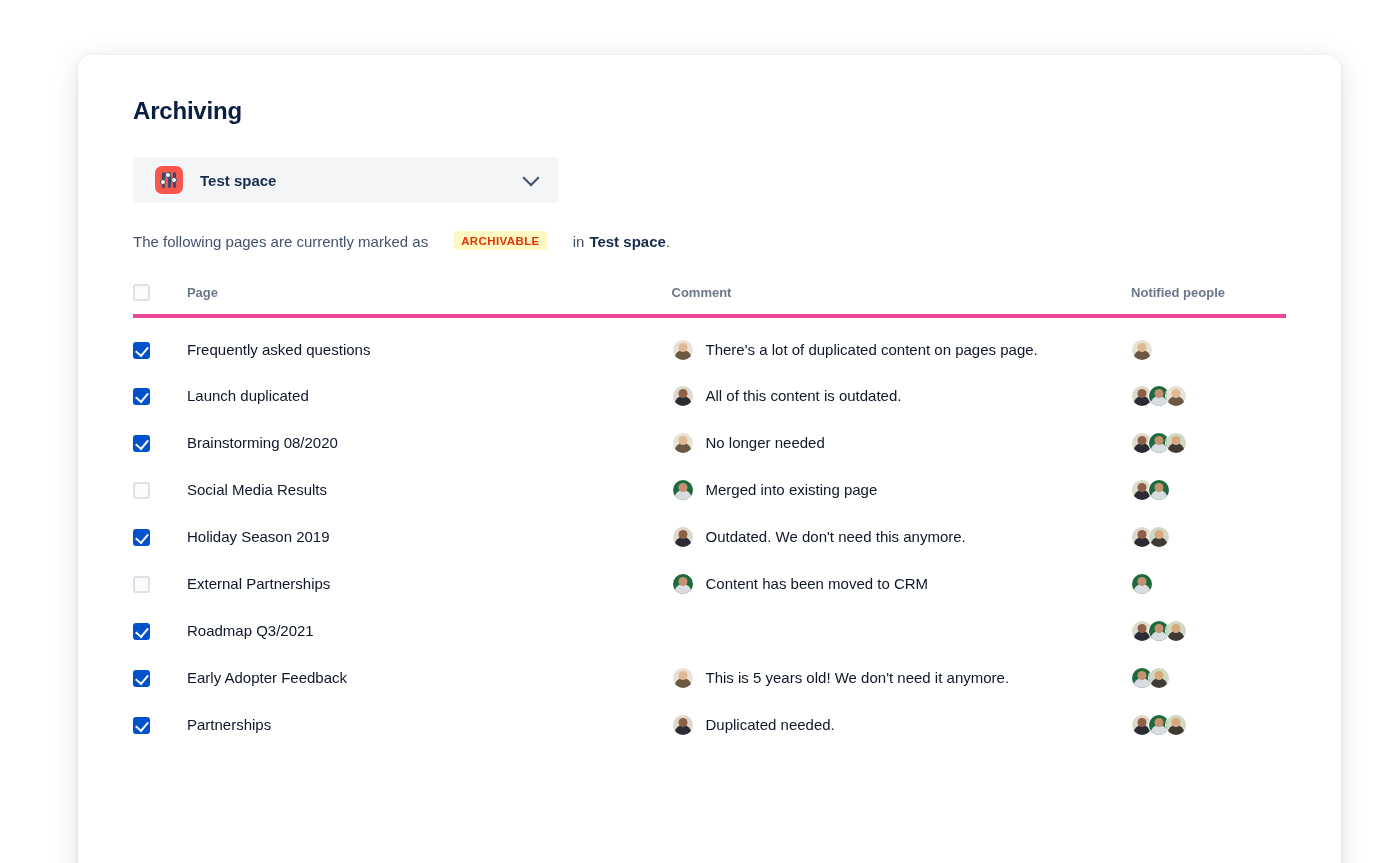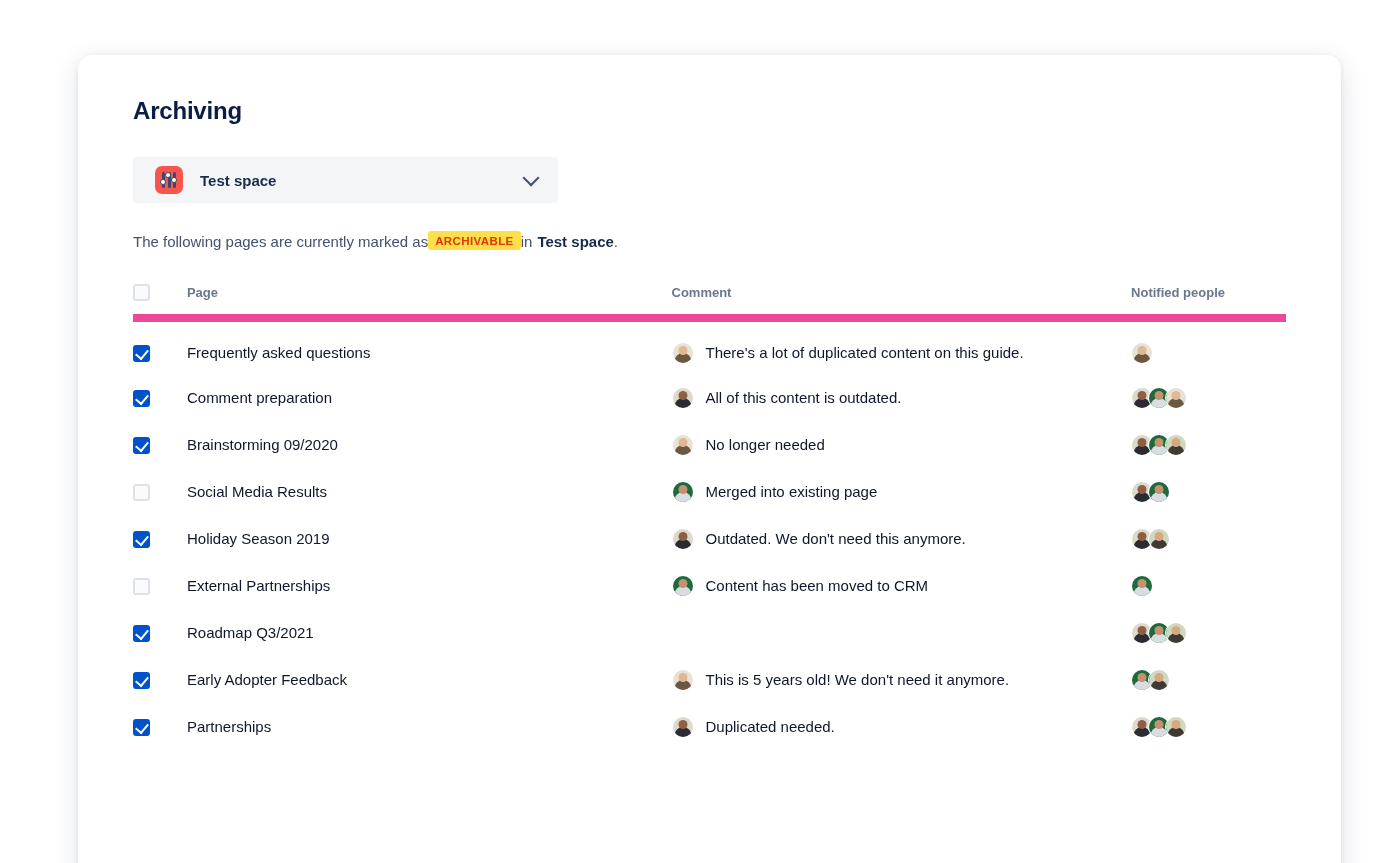--- a/index.html
+++ b/index.html
@@ -125,45 +125,45 @@
   .desc {
     font-size: 15px;
     color: #42526e;
     margin-bottom: 34px;
     display: flex;
     align-items: flex-end;
     flex-wrap: nowrap;
   }
   .desc .badge {
     display: inline-block;
-    background: #fde047;
+    background: #fef9c3;
     color: #de350b;
     font-size: 11.5px;
     font-weight: bold;
     letter-spacing: 0.4px;
     padding: 3px 7px 2px 7px;
     border-radius: 3px;
-    margin: 0 0;
+    margin: 0 26px;
     line-height: 14px;
   }
   .desc .strong { font-weight: bold; color: #172b4d; margin-left: 5px; }
 
   
   table.page-table {
     width: 100%;
     border-collapse: collapse;
   }
 
   table.page-table thead th {
     text-align: left;
     font-size: 13px;
     font-weight: bold;
     color: #6b778c;
     padding-bottom: 13px;
-    border-bottom: 8px solid #ec4899;
+    border-bottom: 4px solid #ec4899;
     vertical-align: middle;
   }
 
   th.col-check, td.col-check { width: 54px; }
   th.col-page,  td.col-page  { width: 485px; }
   th.col-comment, td.col-comment { width: 460px; }
   th.col-people, td.col-people { width: 155px; margin-left: 25px; }
 
   table.page-table tbody td {
     padding: 18px 0 0 0;
@@ -310,36 +310,36 @@
           <tr>
             <td class="col-check"><span class="cb on"></span></td>
             <td class="col-page">Frequently asked questions</td>
             <td class="col-comment">
               <span class="comment-wrap">
                 <span class="avatar av-a">
                   <span class="bg"></span>
                   <span class="body"></span>
                   <span class="head"></span>
                 </span>
-                <span class="comment-text">There's a lot of duplicated content on this guide.</span>
+                <span class="comment-text">There's a lot of duplicated content on pages page.</span>
               </span>
             </td>
             <td class="col-people">
               <span class="avatar-group">
                 <span class="avatar av-a">
                   <span class="bg"></span>
                   <span class="body"></span>
                   <span class="head"></span>
                 </span>
               </span>
             </td>
           </tr>
           <tr>
             <td class="col-check"><span class="cb on"></span></td>
-            <td class="col-page">Comment preparation</td>
+            <td class="col-page">Launch duplicated</td>
             <td class="col-comment">
               <span class="comment-wrap">
                 <span class="avatar av-b">
                   <span class="bg"></span>
                   <span class="body"></span>
                   <span class="head"></span>
                 </span>
                 <span class="comment-text">All of this content is outdated.</span>
               </span>
             </td>
@@ -358,21 +358,21 @@
                 <span class="avatar av-a">
                   <span class="bg"></span>
                   <span class="body"></span>
                   <span class="head"></span>
                 </span>
               </span>
             </td>
           </tr>
           <tr>
             <td class="col-check"><span class="cb on"></span></td>
-            <td class="col-page">Brainstorming 09/2020</td>
+            <td class="col-page">Brainstorming 08/2020</td>
             <td class="col-comment">
               <span class="comment-wrap">
                 <span class="avatar av-a">
                   <span class="bg"></span>
                   <span class="body"></span>
                   <span class="head"></span>
                 </span>
                 <span class="comment-text">No longer needed</span>
               </span>
             </td>

